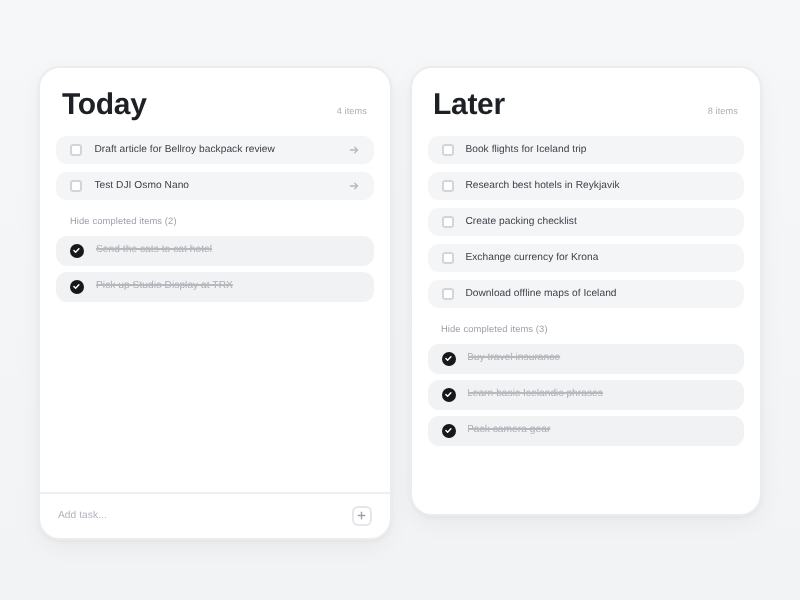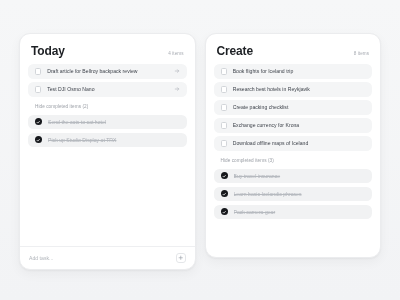--- a/index.html
+++ b/index.html
@@ -47,21 +47,21 @@
   }
 
   .card-head {
     display: flex;
     align-items: baseline;
     justify-content: space-between;
     padding: 11px 11px 6px 11px;
     flex: 0 0 auto;
   }
   .card-title {
-    font-size: 12px;
+    font-size: 15px;
     font-weight: bold;
     color: #1d2024;
     letter-spacing: -0.15px;
     line-height: 1.1;
   }
   .card-count {
     font-size: 4.6px;
     color: #a8acb3;
     letter-spacing: 0.05px;
     white-space: nowrap;
@@ -241,21 +241,21 @@
           <path d="M6 2.4v7.2"></path>
             <path d="M2.4 6h7.2"></path>
         </svg>
       </span>
     </div>
   </div>
 
   <div class="card card-later">
 
     <div class="card-head">
-      <div class="card-title">Create</div>
+      <div class="card-title">Later</div>
       <div class="card-count">8 items</div>
     </div>
 
     <div class="card-body">
 
       <div class="task-row">
         <span class="cb"></span>
         <span class="task-label">Book flights for Iceland trip</span>
       </div>
 

